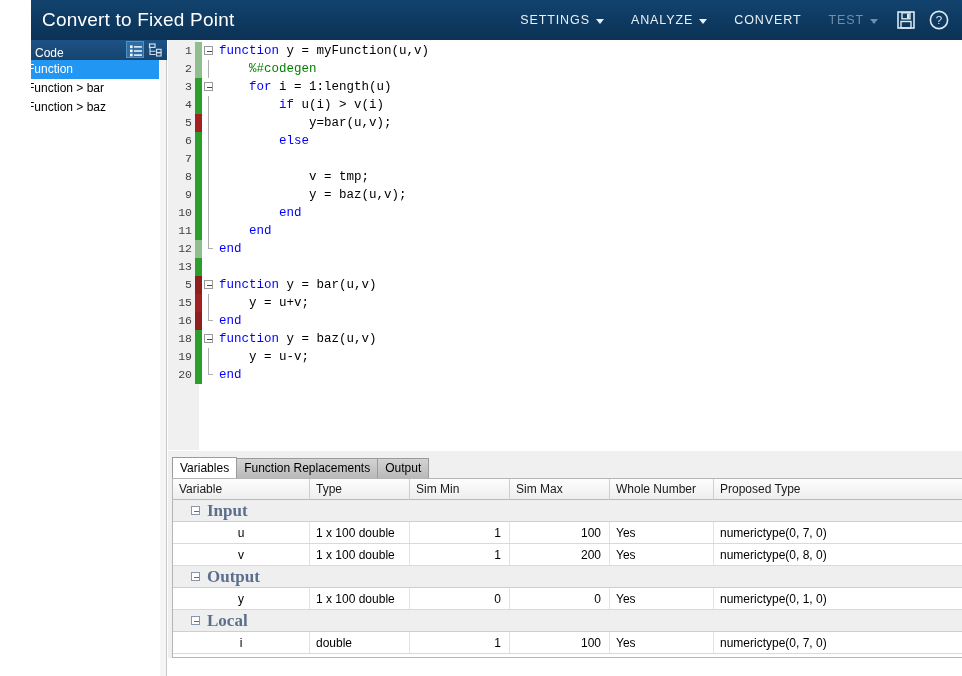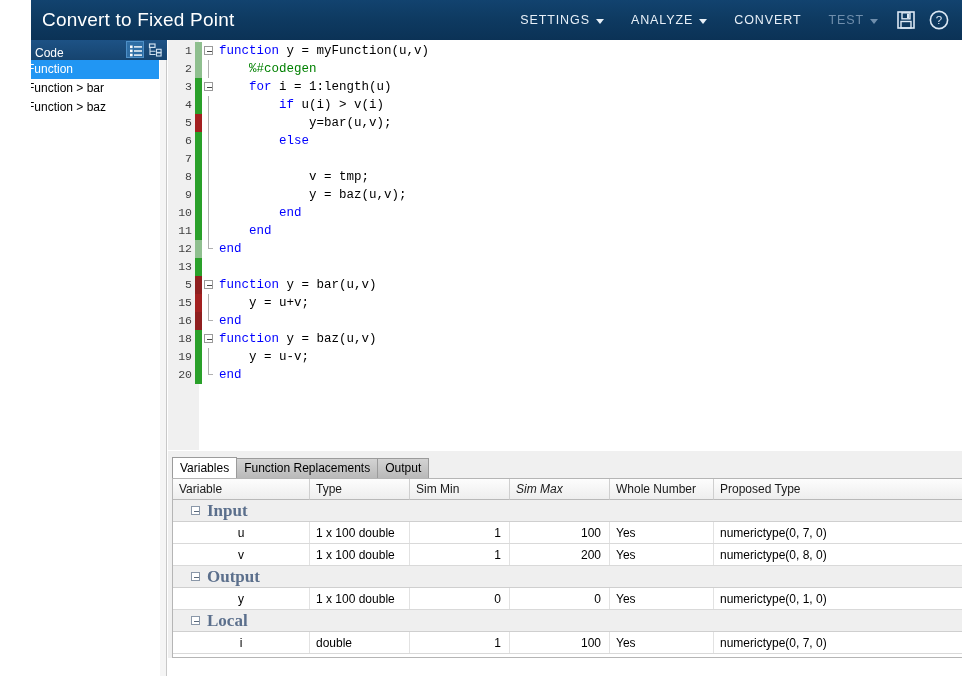--- a/index.html
+++ b/index.html
@@ -445,21 +445,21 @@
     <div class="tabs" id="tabs">
         <div class="tab active">Variables</div>
         <div class="tab">Function Replacements</div>
         <div class="tab">Output</div>
       </div>
     <div class="grid">
       <div class="ghead" id="ghead">
           <div class="gh" style="width: 137px; flex: 0 0 137px;">Variable</div>
           <div class="gh" style="width: 100px; flex: 0 0 100px;">Type</div>
           <div class="gh" style="width: 100px; flex: 0 0 100px;">Sim Min</div>
-          <div class="gh" style="width: 100px; flex: 0 0 100px; font-style: italic;">Sim Max</div>
+          <div class="gh" style="width: 100px; flex: 0 0 100px;">Sim Max</div>
           <div class="gh" style="width: 104px; flex: 0 0 104px;">Whole Number</div>
           <div class="gh" style="width: 260px; flex: 0 0 260px;">Proposed Type</div>
         </div>
       <div class="gbody" id="gbody">
           <div class="grouprow">
             <span class="gbox"></span>
             <span class="glabel">Input</span>
           </div>
           <div class="grow">
             <div class="gc name" style="width: 137px; flex: 0 0 137px;">u</div>

